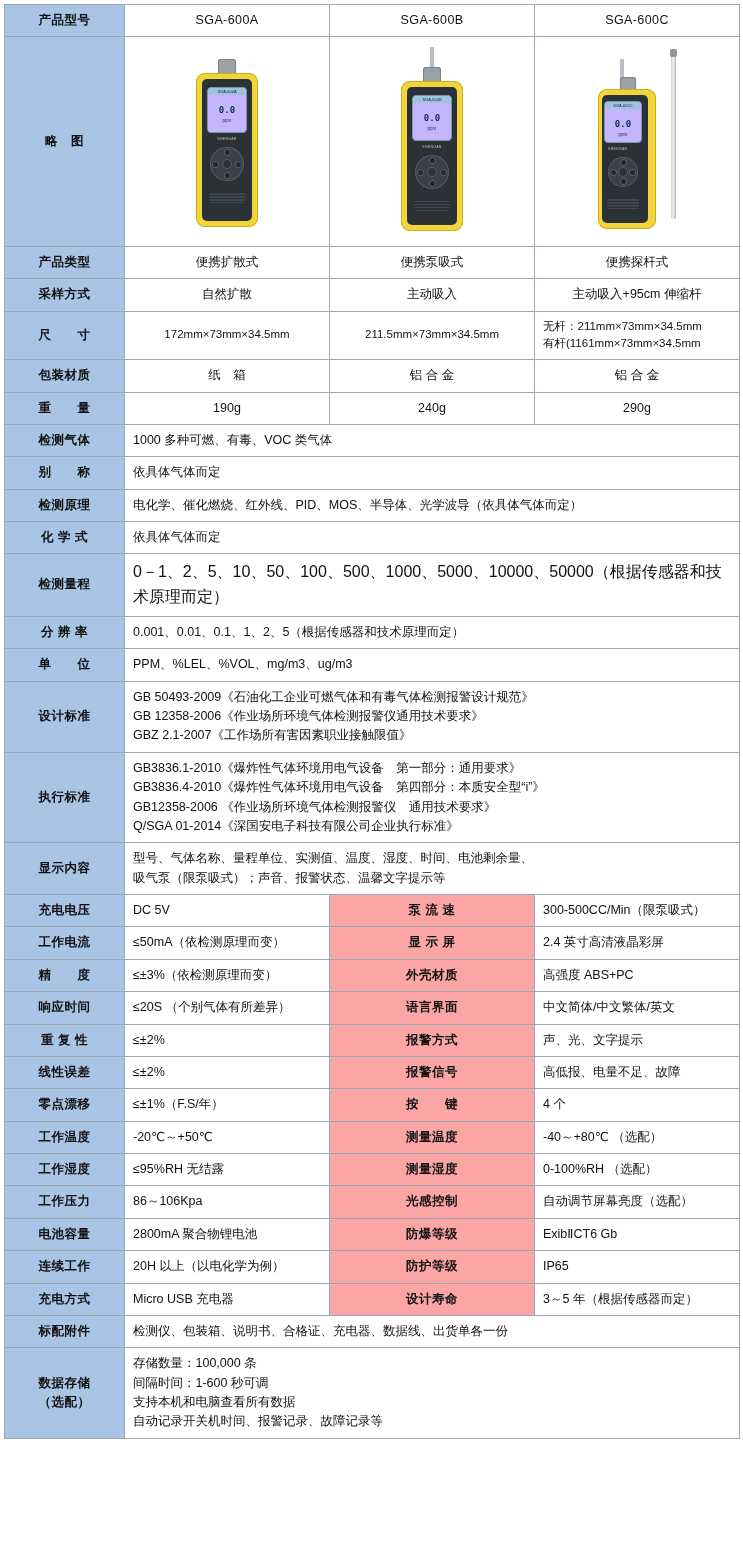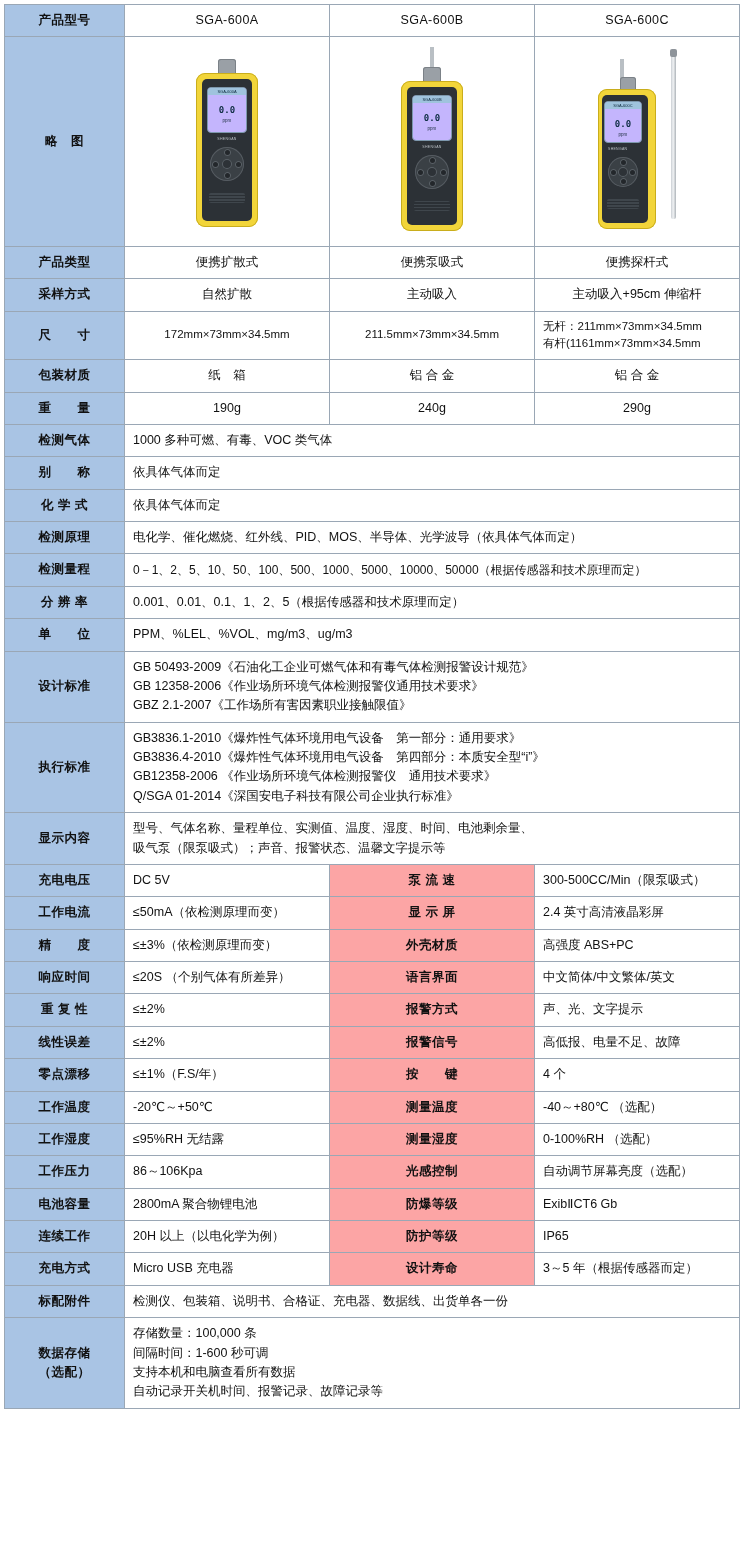--- a/index.html
+++ b/index.html
@@ -329,30 +329,30 @@
 
       <tr>
         <td class="lbl">检测气体</td>
         <td class="val" colspan="3">1000 多种可燃、有毒、VOC 类气体</td>
       </tr>
       <tr>
         <td class="lbl">别　　称</td>
         <td class="val" colspan="3">依具体气体而定</td>
       </tr>
       <tr>
+        <td class="lbl">检测原理</td>
+        <td class="val" colspan="3">电化学、催化燃烧、红外线、PID、MOS、半导体、光学波导（依具体气体而定）</td>
+      </tr>
+      <tr>
         <td class="lbl">化 学 式</td>
         <td class="val" colspan="3">依具体气体而定</td>
       </tr>
       <tr>
-        <td class="lbl">检测原理</td>
-        <td class="val" colspan="3">电化学、催化燃烧、红外线、PID、MOS、半导体、光学波导（依具体气体而定）</td>
-      </tr>
-      <tr>
         <td class="lbl">检测量程</td>
-        <td class="val" colspan="3" style="font-size:12px;">0－1、2、5、10、50、100、500、1000、5000、10000、50000（根据传感器和技术原理而定）</td>
+        <td class="val" colspan="3" style="font-size:16px;">0－1、2、5、10、50、100、500、1000、5000、10000、50000（根据传感器和技术原理而定）</td>
       </tr>
       <tr>
         <td class="lbl">分 辨 率</td>
         <td class="val" colspan="3">0.001、0.01、0.1、1、2、5（根据传感器和技术原理而定）</td>
       </tr>
       <tr>
         <td class="lbl">单　　位</td>
         <td class="val" colspan="3">PPM、%LEL、%VOL、mg/m3、ug/m3</td>
       </tr>
 

